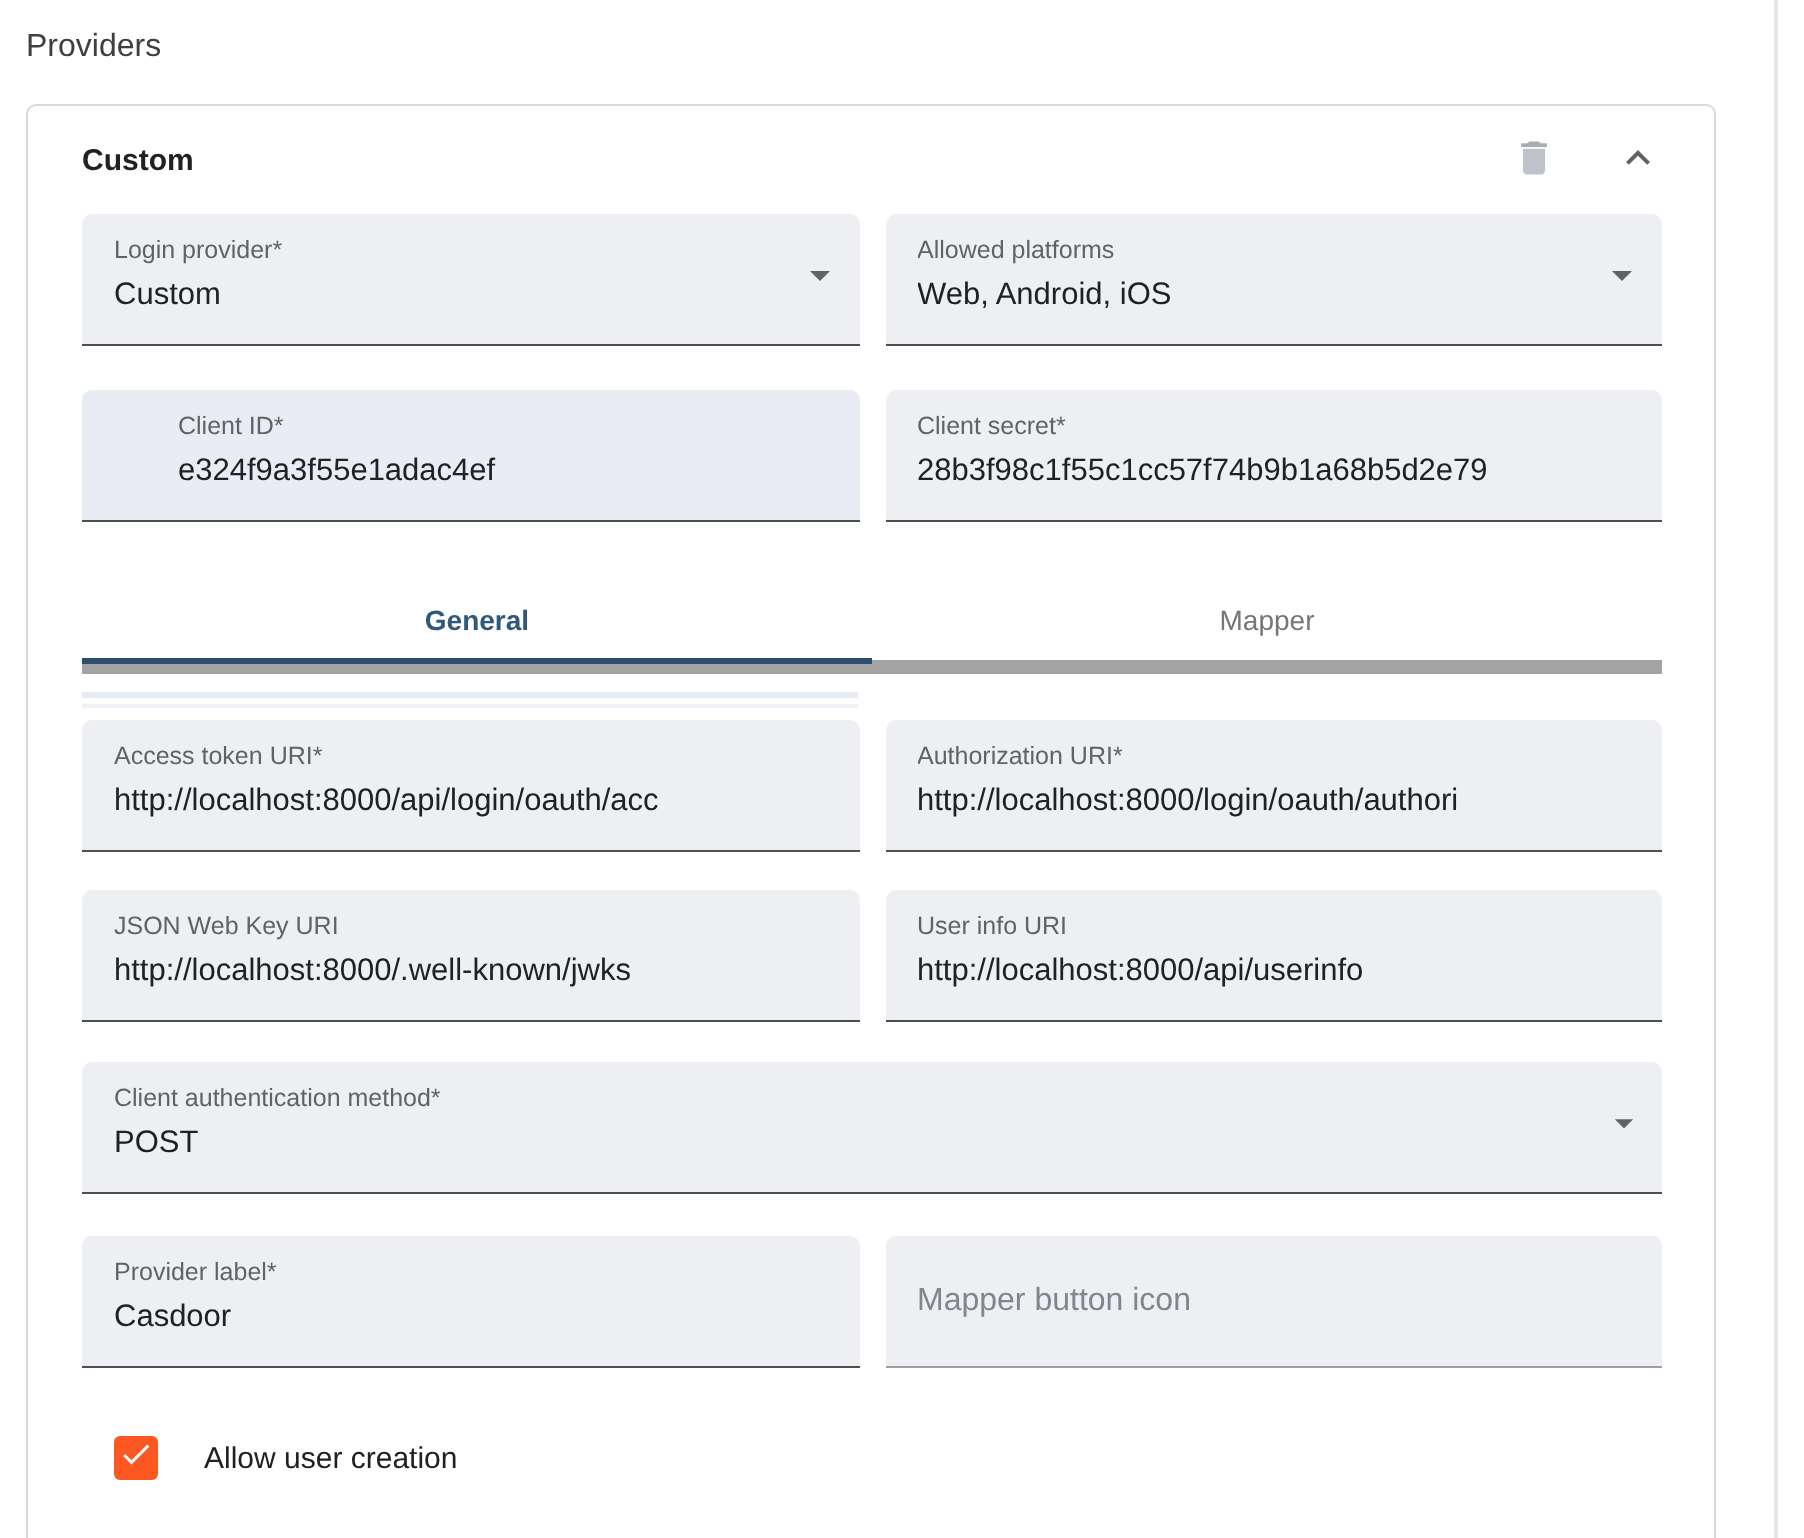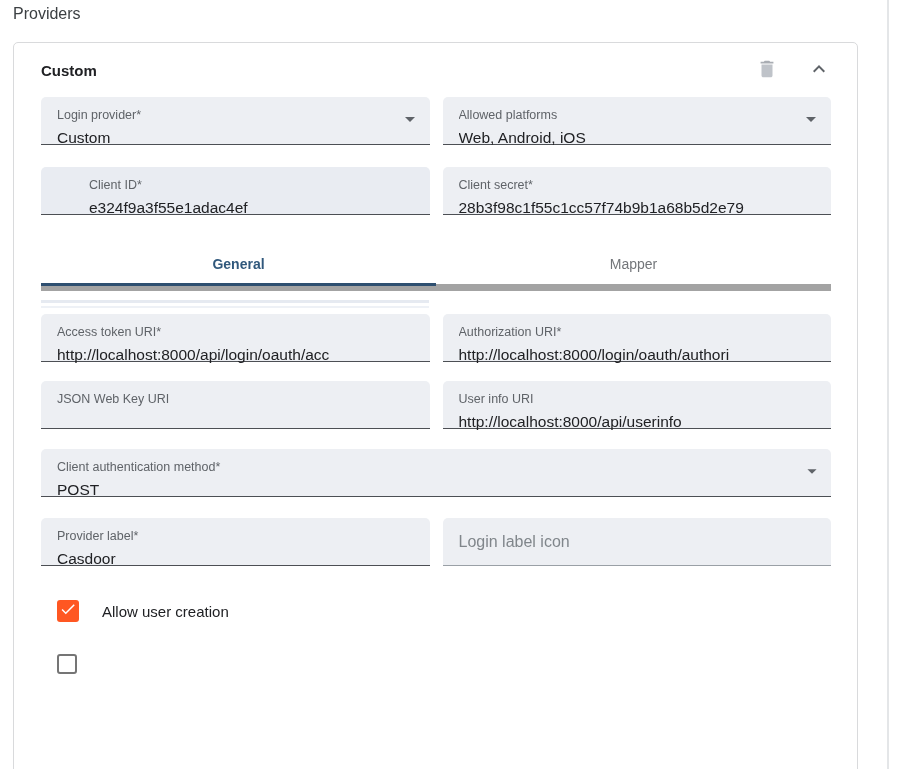--- a/index.html
+++ b/index.html
@@ -3,21 +3,21 @@
 <meta charset="utf-8">
 <style>
   * { box-sizing: border-box; margin: 0; padding: 0; }
   html, body {
     width: 902px; height: 769px;
     overflow: hidden;
     background: #ffffff;
     font-family: "Liberation Sans", sans-serif;
   }
   .page-title {
-    margin: 5px 0 0 13px;
+    margin: 15px 0 0 13px;
     font-size: 16px;
     font-weight: 400;
     color: #3c4043;
   }
   .right-divider {
     position: absolute;
     left: 887px; top: 0;
     width: 2px; height: 769px;
     background: #e4e6e8;
   }
@@ -54,21 +54,21 @@
     background: none; border: none; padding: 0;
   }
   .row {
     display: grid;
     grid-template-columns: 1fr 1fr;
     gap: 13px;
   }
   .row.single { grid-template-columns: 1fr; }
   .field {
     position: relative;
-    height: 48px;
+    height: 66px;
     background: #edeff3;
     border-radius: 5px 5px 0 0;
     border-bottom: 1px solid #4c4f54;
     padding: 11px 38px 0 16px;
     cursor: text;
   }
   .field.tinted { background: #e9ecf2; padding-left: 48px; }
   .field .flabel {
     font-size: 12.5px;
     color: #5f6368;
@@ -255,20 +255,21 @@
       <div class="flabel">Authorization URI*</div>
       <div class="fvalue">http://localhost:8000/login/oauth/authori</div>
     </div>
   </div>
 
   <div class="spacer-19"></div>
 
   <div class="row">
     <div class="field">
       <div class="flabel">JSON Web Key URI</div>
+      <div class="fvalue">http://localhost:8000/.well-known/jwks</div>
     </div>
     <div class="field">
       <div class="flabel">User info URI</div>
       <div class="fvalue">http://localhost:8000/api/userinfo</div>
     </div>
   </div>
 
   <div class="spacer-20"></div>
 
   <div class="row single">
@@ -284,21 +285,21 @@
   </div>
 
   <div class="spacer-21"></div>
 
   <div class="row">
     <div class="field">
       <div class="flabel">Provider label*</div>
       <div class="fvalue">Casdoor</div>
     </div>
     <div class="field empty">
-      <div class="flabel-resting">Login label icon</div>
+      <div class="flabel-resting">Mapper button icon</div>
     </div>
   </div>
 
   <div class="spacer-34"></div>
 
   <div class="checkbox-row">
     <div class="checkbox checked" id="allow-user-creation-box">
       <span>
         <svg width="18" height="18" viewBox="0 0 24 24">
           <path fill="#ffffff" d="M9 16.17L4.83 12l-1.42 1.41L9 19 21 7l-1.41-1.41z"></path>

